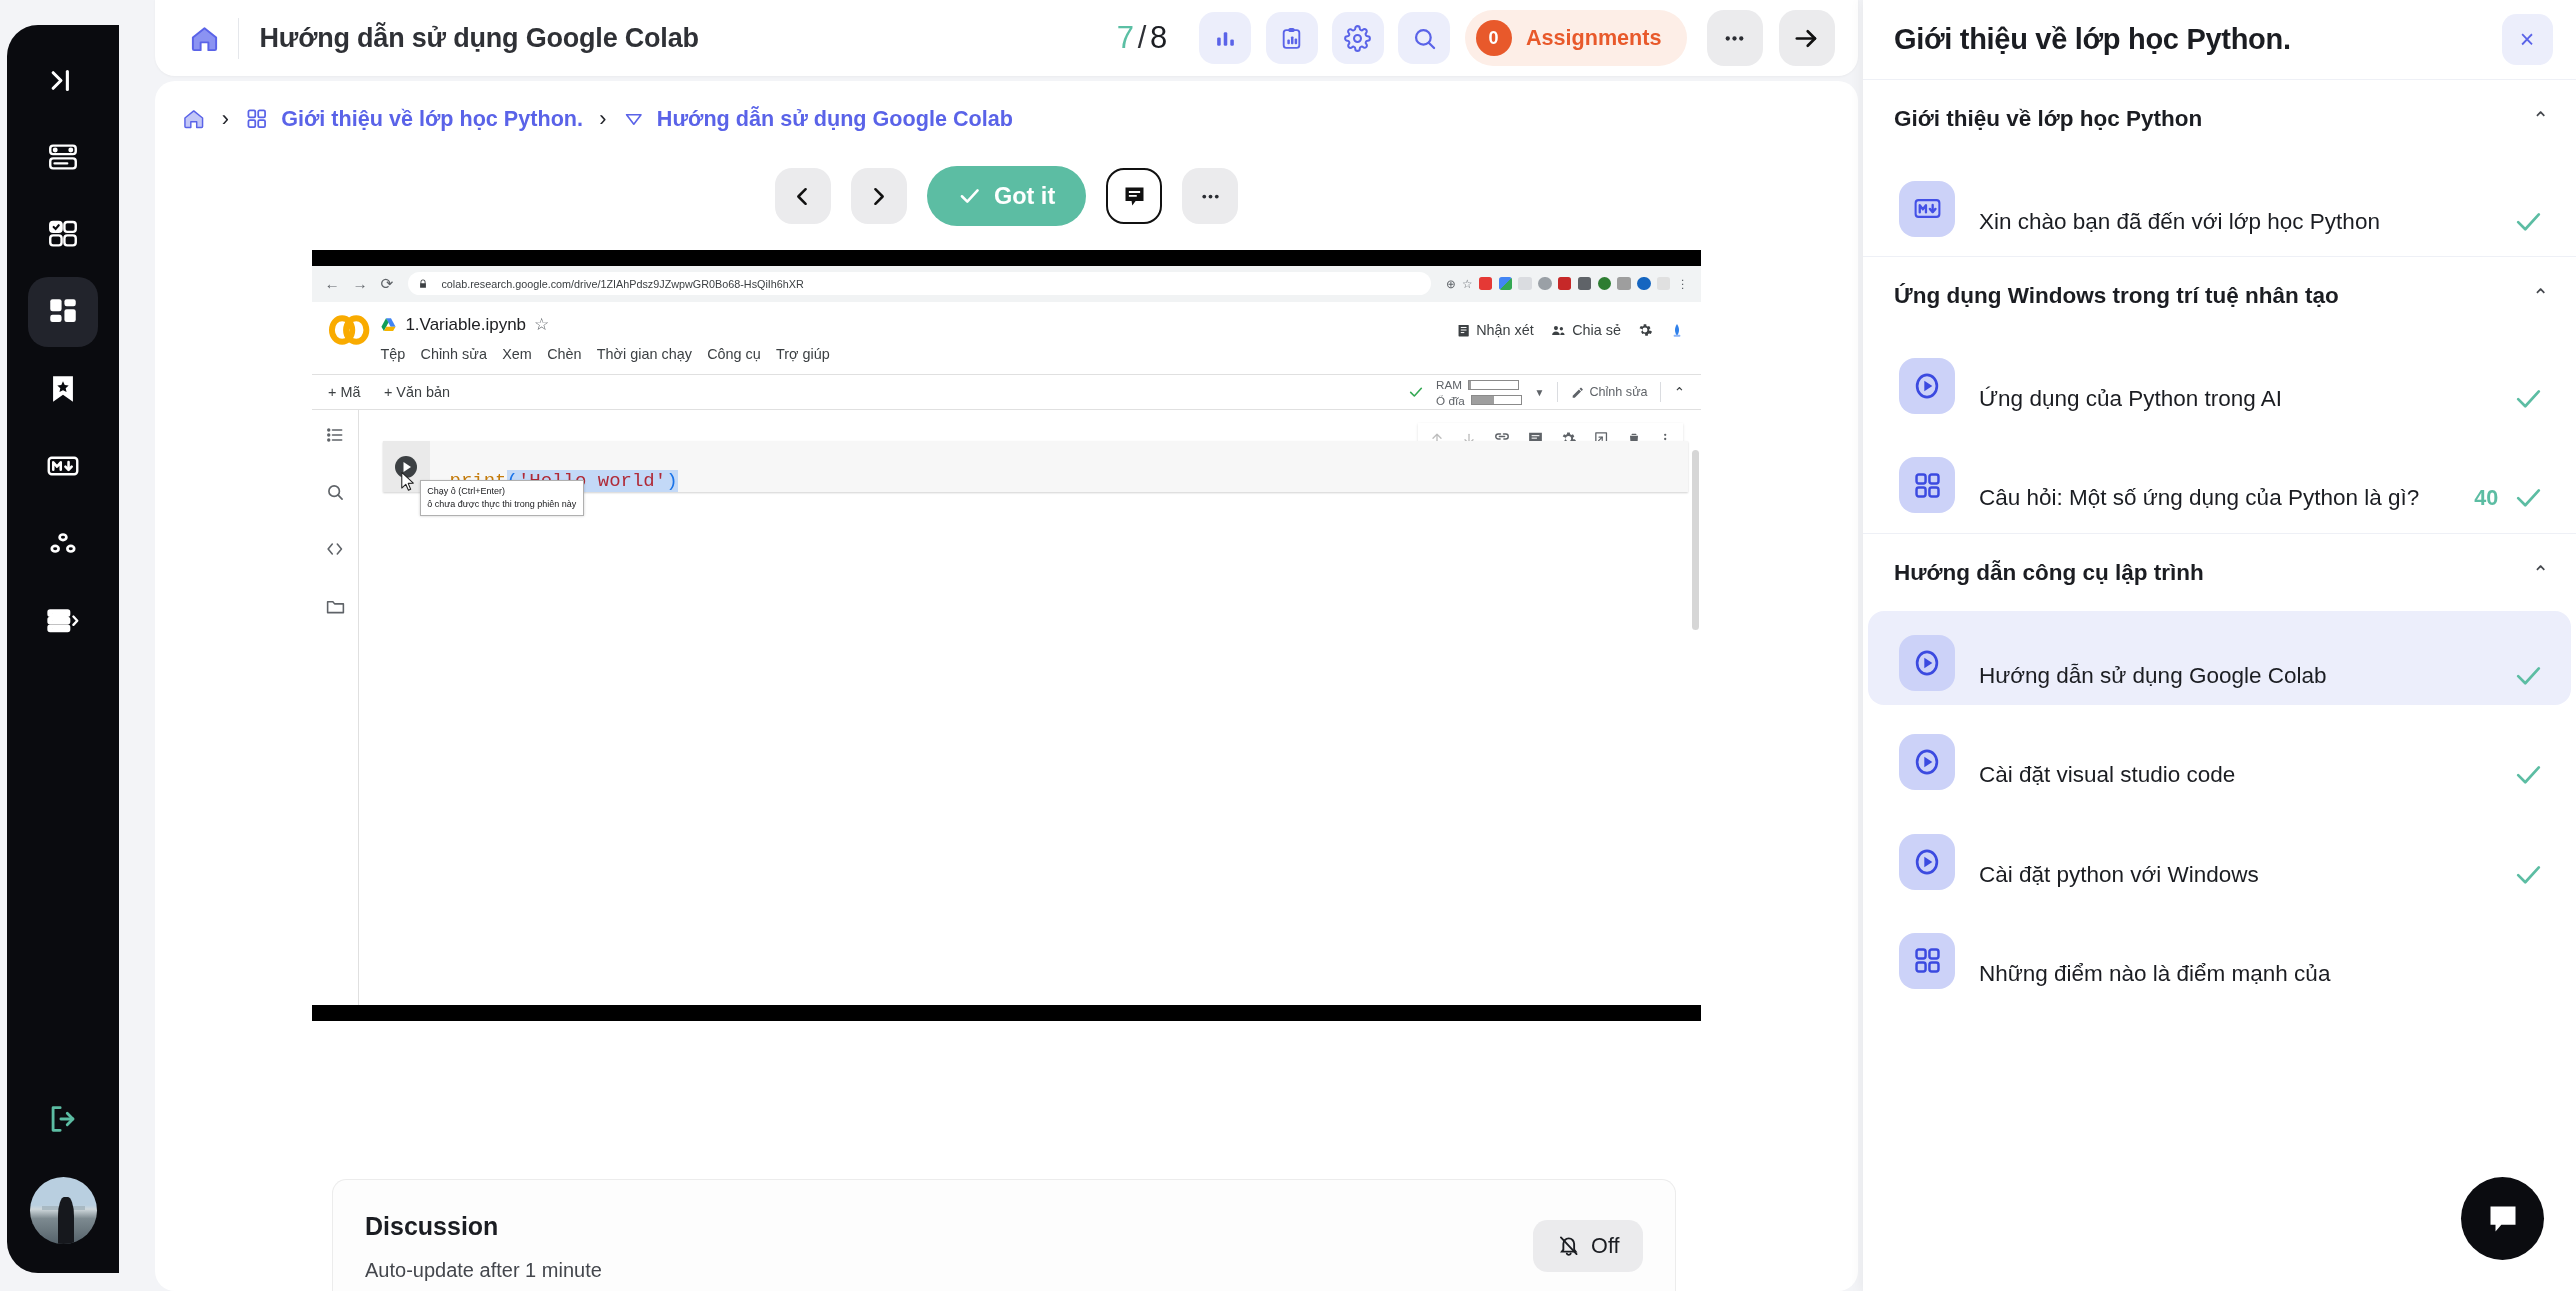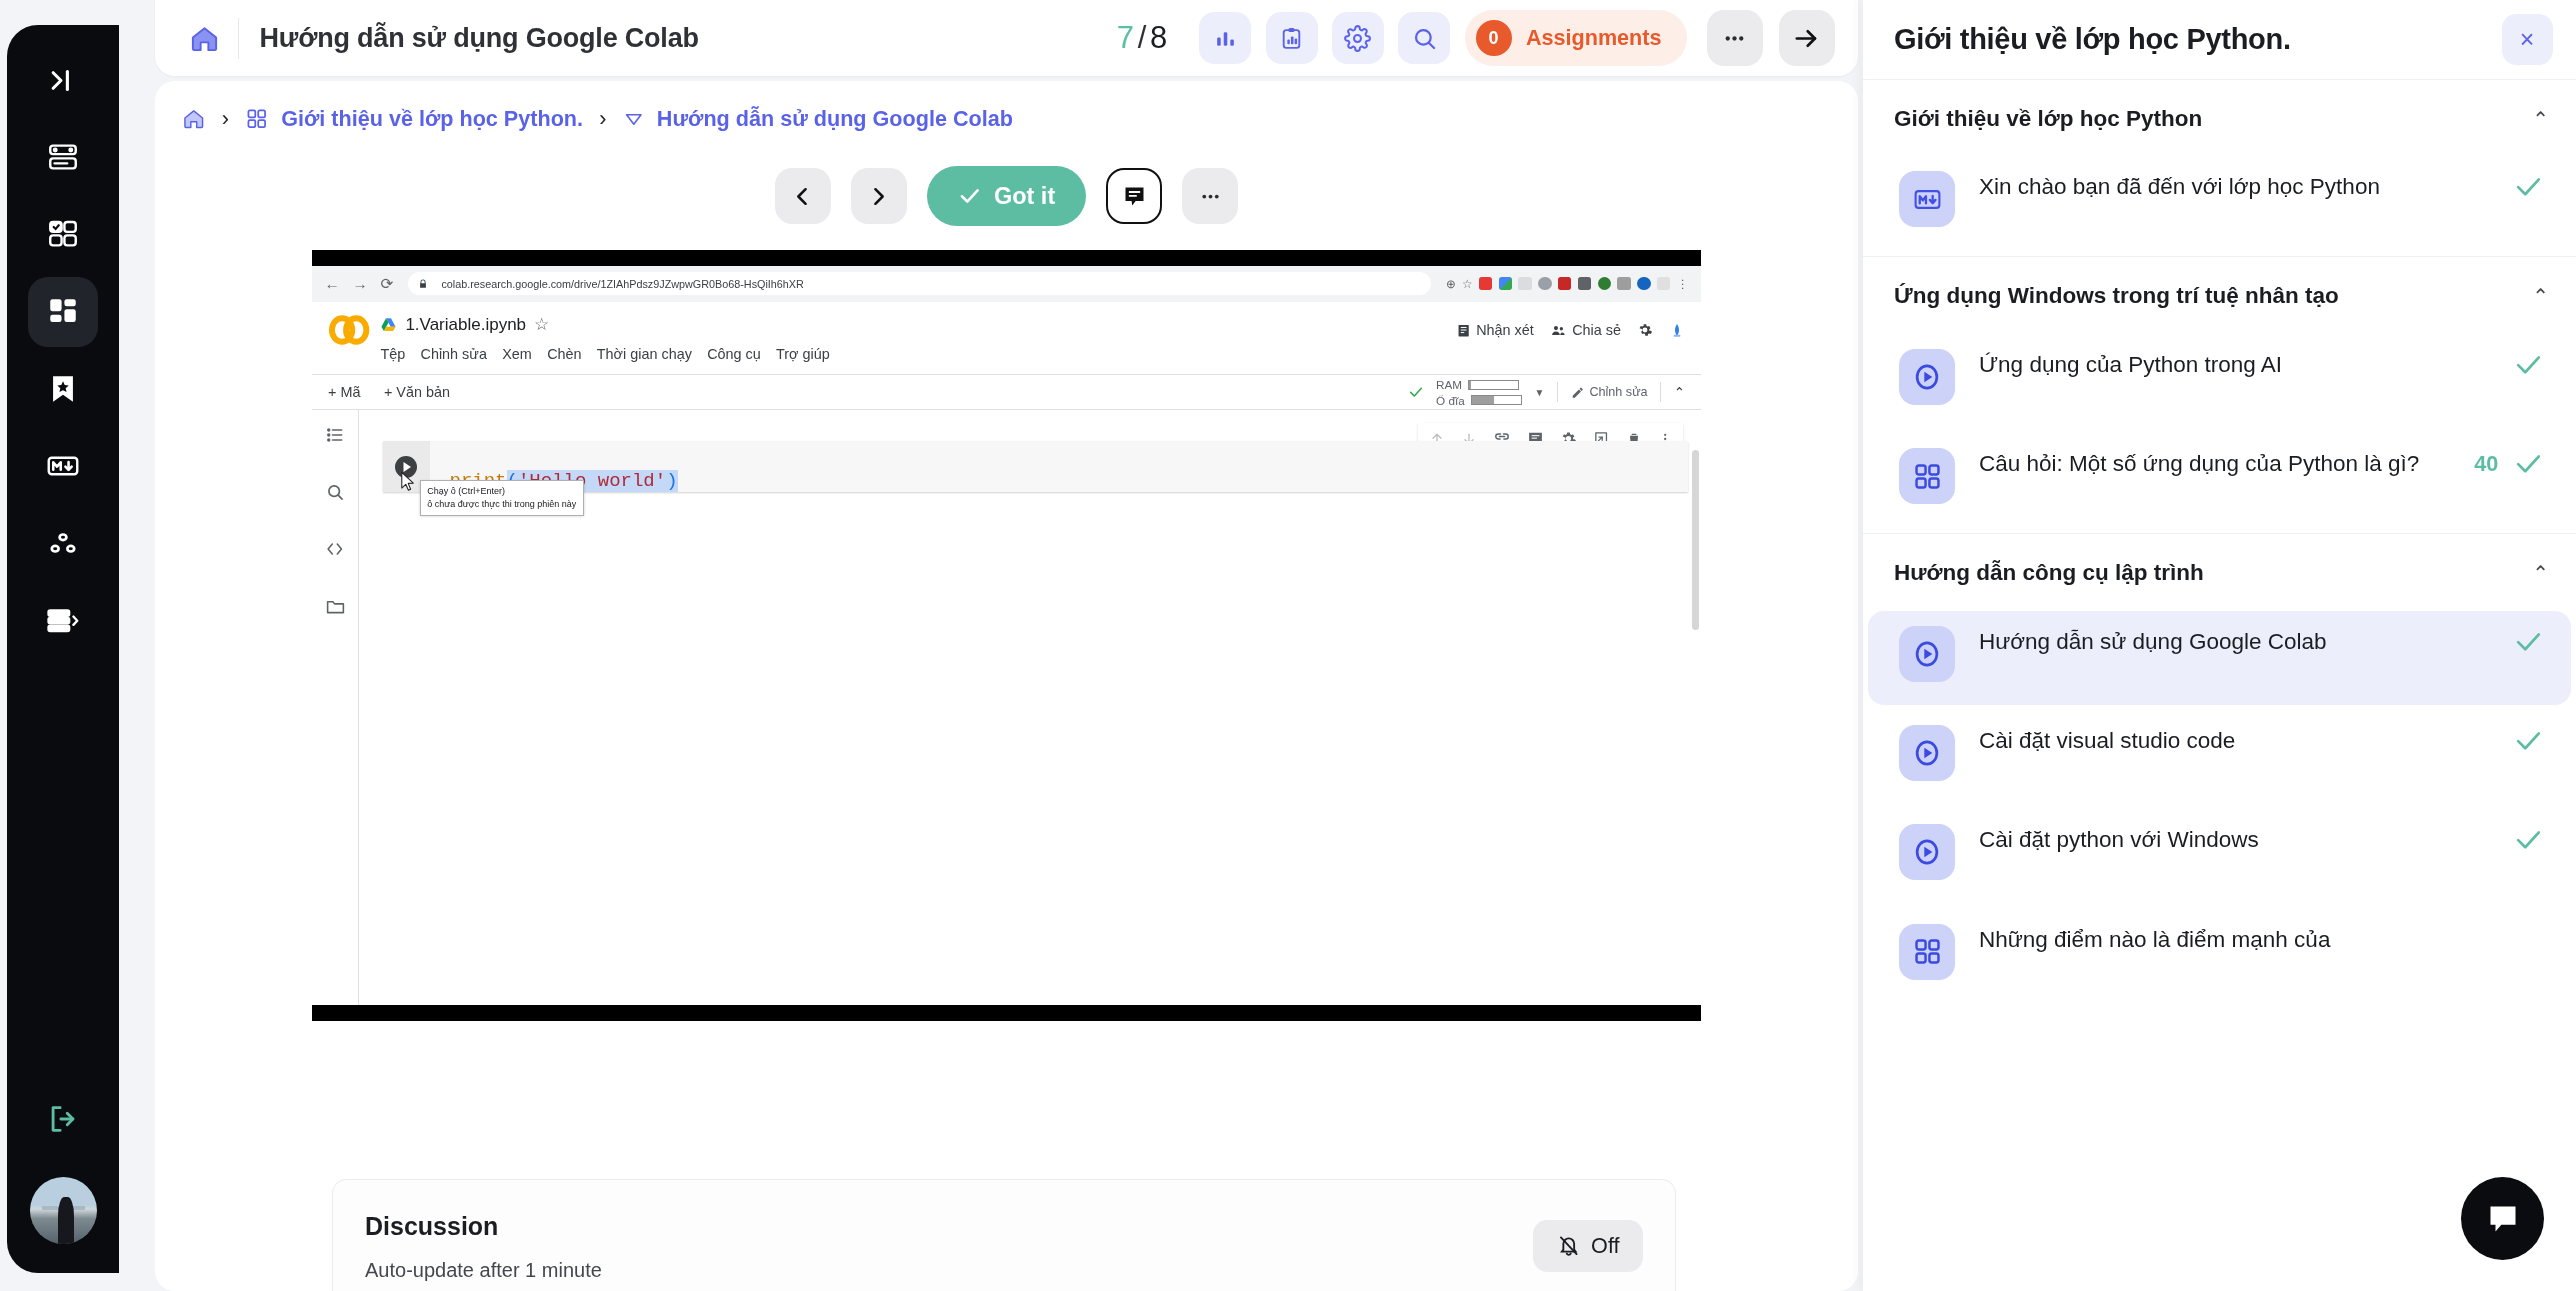--- a/index.html
+++ b/index.html
@@ -260,21 +260,21 @@
     display: flex; align-items: center; justify-content: center;
     color: #5a63e8; font-size: 25px; cursor: pointer; flex: none;
   }
   .sec-head {
     display: flex; align-items: center; height: 78px;
     padding: 0 27px 0 31px; border-top: 0.9px solid #eef0f6;
   }
   .sec-title { flex: 1 1 auto; font-size: 22.5px; color: #1b1d22; font-weight: 600; }
   .chev { color: #44474d; font-size: 20px; cursor: pointer; }
   .lesson {
-    display: flex; align-items: flex-start; gap: 23.5px;
+    display: flex; align-items: flex-end; gap: 23.5px;
     padding: 14.4px 27px 14.4px 31px; min-height: 94px;
     border-radius: 16px; margin: 0 5.4px 5.4px 5.4px; cursor: pointer;
   }
   .lesson.current { background: #eceefb; }
   .lesson-ico {
     width: 56px; height: 56px; border-radius: 16px; background: #ccd2f8;
     display: flex; align-items: center; justify-content: center; flex: none;
   }
   .lesson-label {
     flex: 1 1 auto; font-size: 22.5px; color: #1b1d22; line-height: 1.38;

